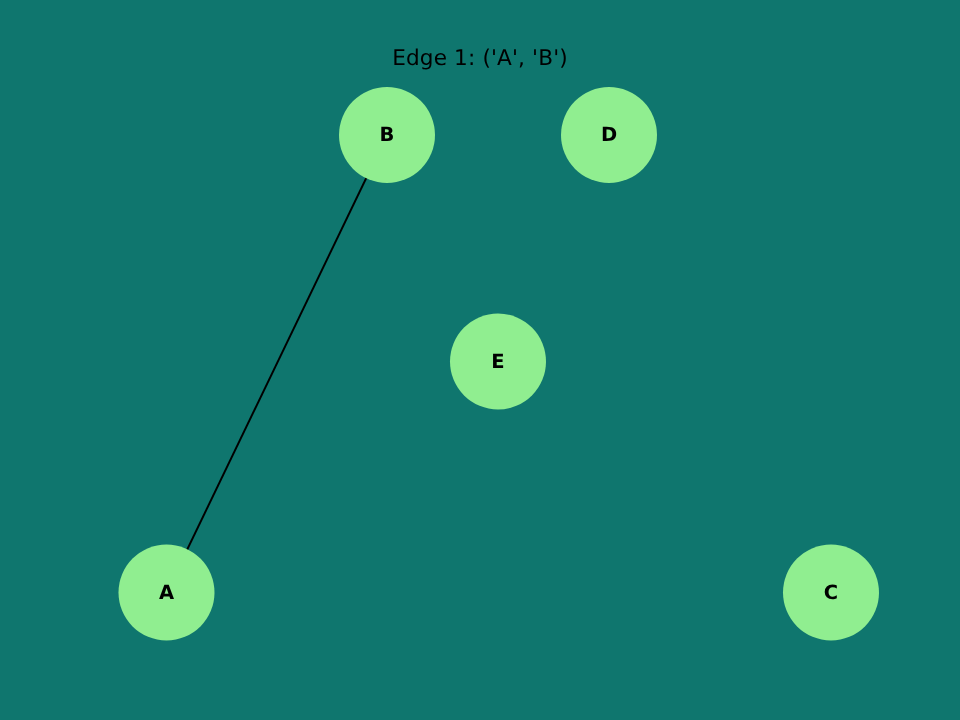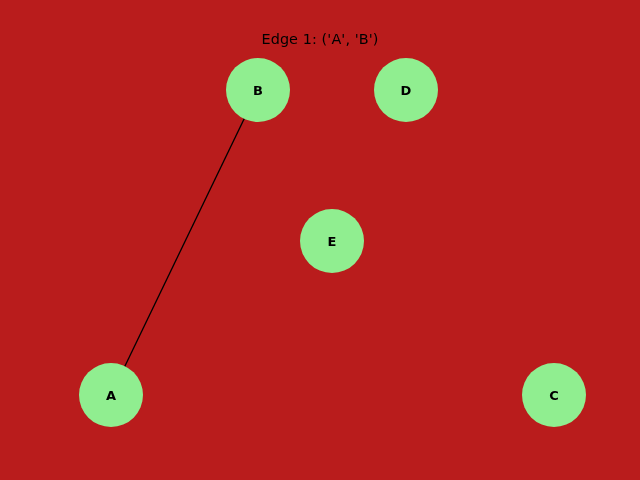--- a/index.html
+++ b/index.html
@@ -4,21 +4,21 @@
 <style>
   html, body {
     margin: 0;
     padding: 0;
     background: #ffffff;
   }
   #canvas {
     position: relative;
     width: 640px;
     height: 480px;
-    background: #b91c1c;
+    background: #0f766e;
     overflow: hidden;
     font-family: "DejaVu Sans", sans-serif;
   }
   #graph-title {
     position: absolute;
     left: 0;
     right: 0;
     top: 32px;
     text-align: center;
     font-size: 14.4px;

